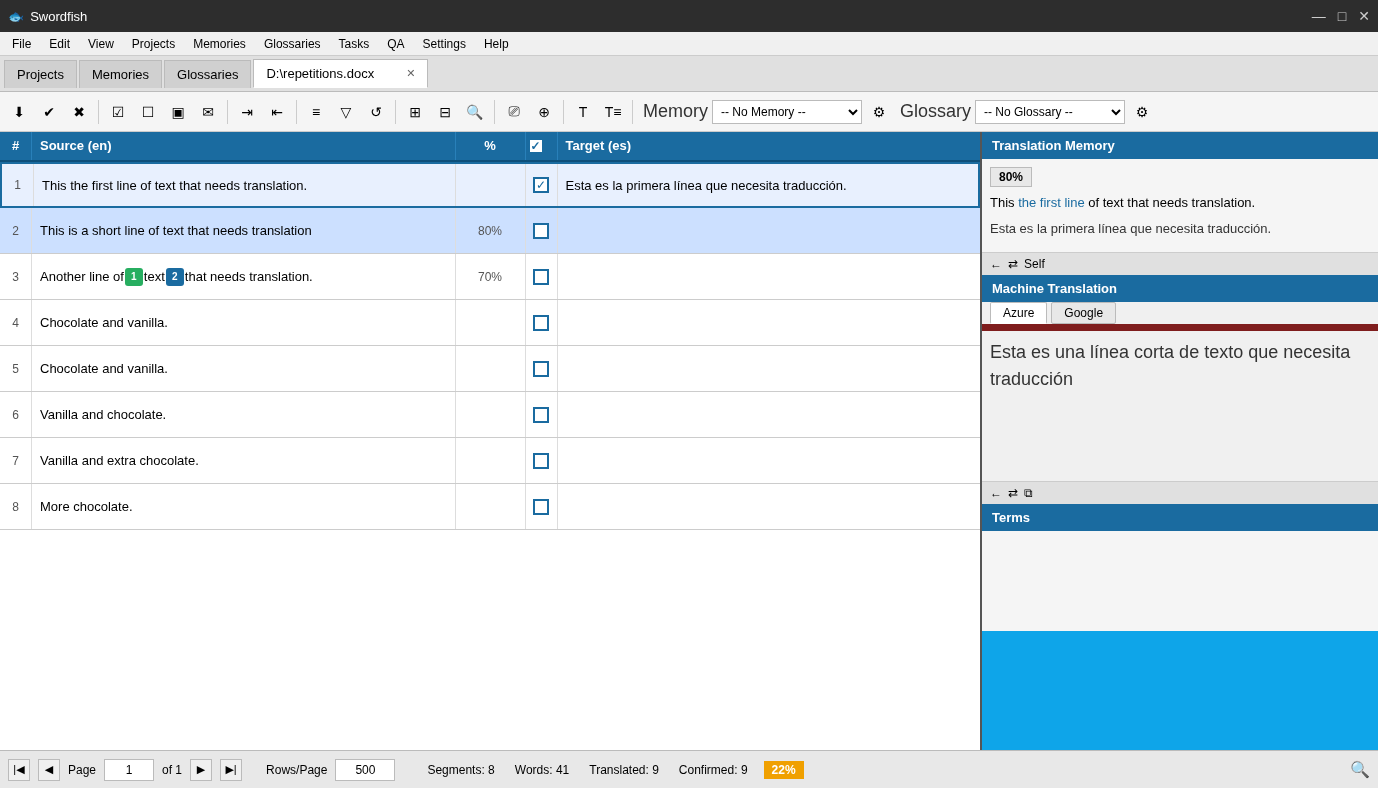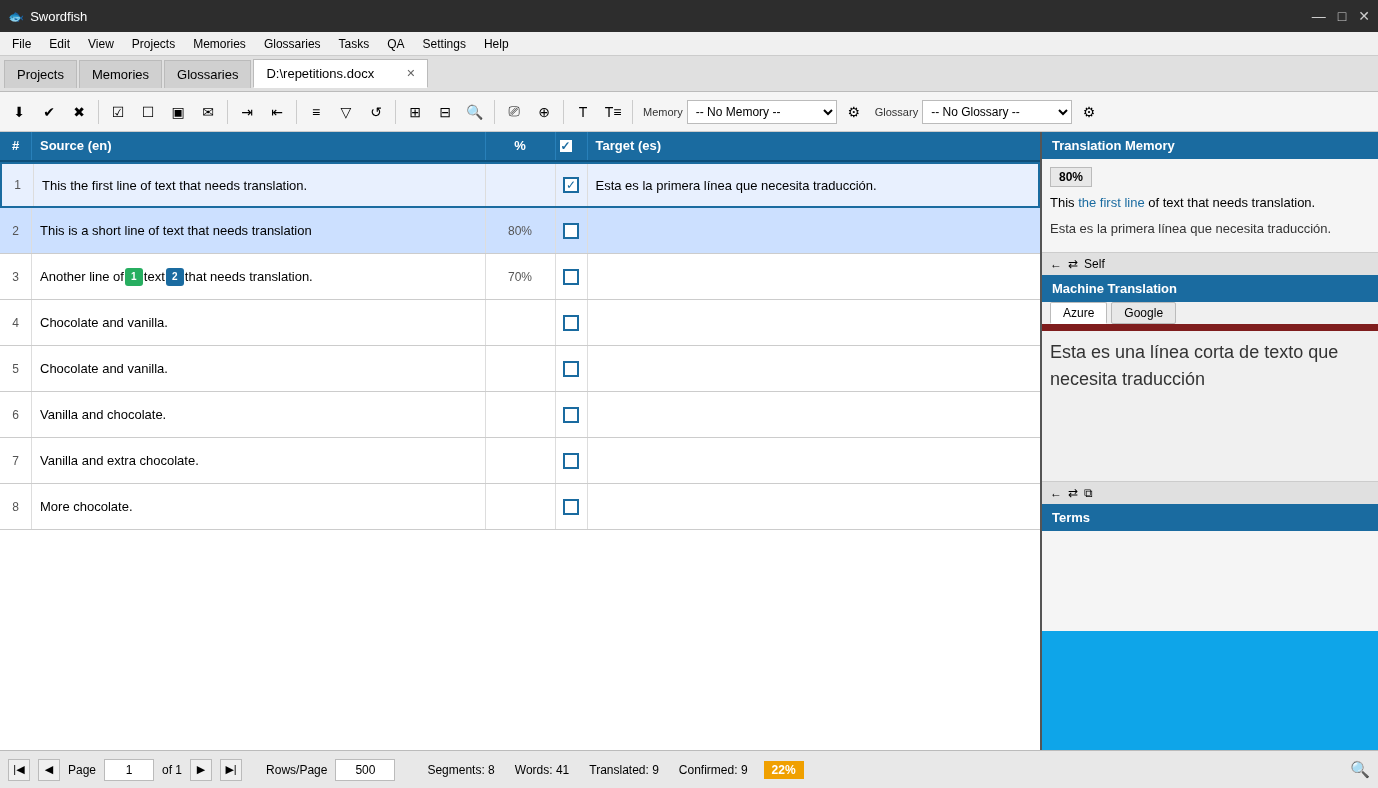--- a/index.html
+++ b/index.html
@@ -17,21 +17,21 @@
 
     
     #tab-bar { background: #e0e0e0; height: 36px; display: flex; align-items: center; padding: 0 4px; gap: 2px; border-bottom: 1px solid #bbb; }
     .tab { padding: 6px 12px; font-size: 13px; cursor: pointer; background: #d0d0d0; border: 1px solid #bbb; border-bottom: none; display: flex; align-items: center; gap: 6px; }
     .tab.active { background: #fff; border-bottom: 1px solid #fff; gap: 32px; }
 
     
     #toolbar { background: #f5f5f5; height: 40px; display: flex; align-items: center; padding: 0 6px; gap: 4px; border-bottom: 1px solid #ccc; }
     .toolbar-btn { width: 26px; height: 26px; display: flex; align-items: center; justify-content: center; cursor: pointer; font-size: 14px; border: 1px solid transparent; border-radius: 2px; }
     .toolbar-sep { width: 1px; height: 24px; background: #ccc; margin: 0 2px; }
-    .toolbar-label { font-size: 11px; color: #333; margin-left: 4px; }
+    .toolbar-label { font-size: 18px; color: #333; margin-left: 4px; }
     .toolbar-select { font-size: 12px; height: 24px; border: 1px solid #bbb; background: #fff; min-width: 150px; padding: 0 4px; }
 
     
     #main { display: flex; height: calc(788px - 32px - 24px - 36px - 40px - 38px); }
 
     
     #grid { flex: 1; display: flex; flex-direction: column; border-right: 2px solid #555; overflow: hidden; }
     #grid-header { display: flex; background: #1a6ba0; color: #fff; font-weight: bold; font-size: 13px; border-bottom: 2px solid #0d4f7a; }
     .gh-num { width: 32px; text-align: center; padding: 6px 2px; border-right: 1px solid #2980b9; }
     .gh-source { flex: 1; padding: 6px 8px; border-right: 1px solid #2980b9; }
@@ -46,21 +46,21 @@
     .gr-source { flex: 1; padding: 6px 8px; border-right: 1px solid #ddd; display: flex; align-items: center; flex-wrap: wrap; }
     .gr-pct { width: 70px; text-align: center; padding: 6px 2px; border-right: 1px solid #ddd; color: #555; font-size: 12px; display: flex; align-items: center; justify-content: center; }
     .gr-check { width: 32px; text-align: center; padding: 6px 2px; border-right: 1px solid #ddd; display: flex; align-items: center; justify-content: center; }
     .gr-target { flex: 1; padding: 6px 8px; display: flex; align-items: center; }
 
     .tag-badge { display: inline-flex; align-items: center; justify-content: center; width: 18px; height: 18px; border-radius: 3px; color: #fff; font-size: 10px; font-weight: bold; margin: 0 1px; }
     .tag-1 { background: #27ae60; }
     .tag-2 { background: #1a6ba0; }
 
     
-    #right-panel { width: 336px; display: flex; flex-direction: column; background: #f0f0f0; }
+    #right-panel { width: 396px; display: flex; flex-direction: column; background: #f0f0f0; }
 
     .panel-section-header { background: #1a6ba0; color: #fff; padding: 6px 10px; font-size: 13px; font-weight: bold; }
     .panel-content { background: #f5f5f5; padding: 8px; }
 
     .tm-pct-badge { display: inline-block; background: #e8e8e8; border: 1px solid #bbb; padding: 2px 8px; font-size: 12px; font-weight: bold; margin-bottom: 6px; }
 
     .tm-source-text { font-size: 13px; line-height: 1.5; margin-bottom: 6px; }
     .tm-highlight { color: #1a6ba0; }
     .tm-target-text { font-size: 13px; line-height: 1.5; color: #333; margin-bottom: 6px; }
 

